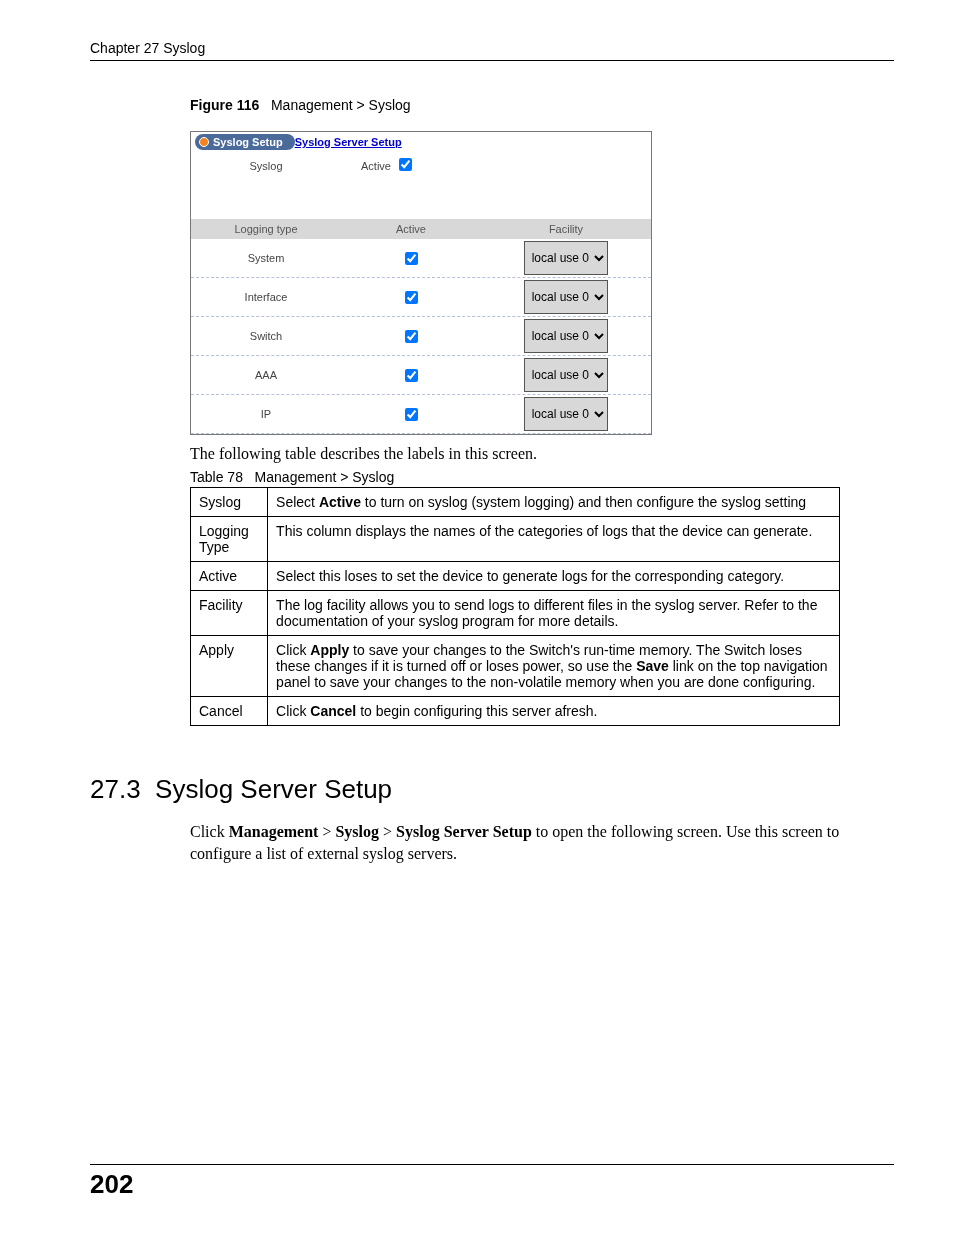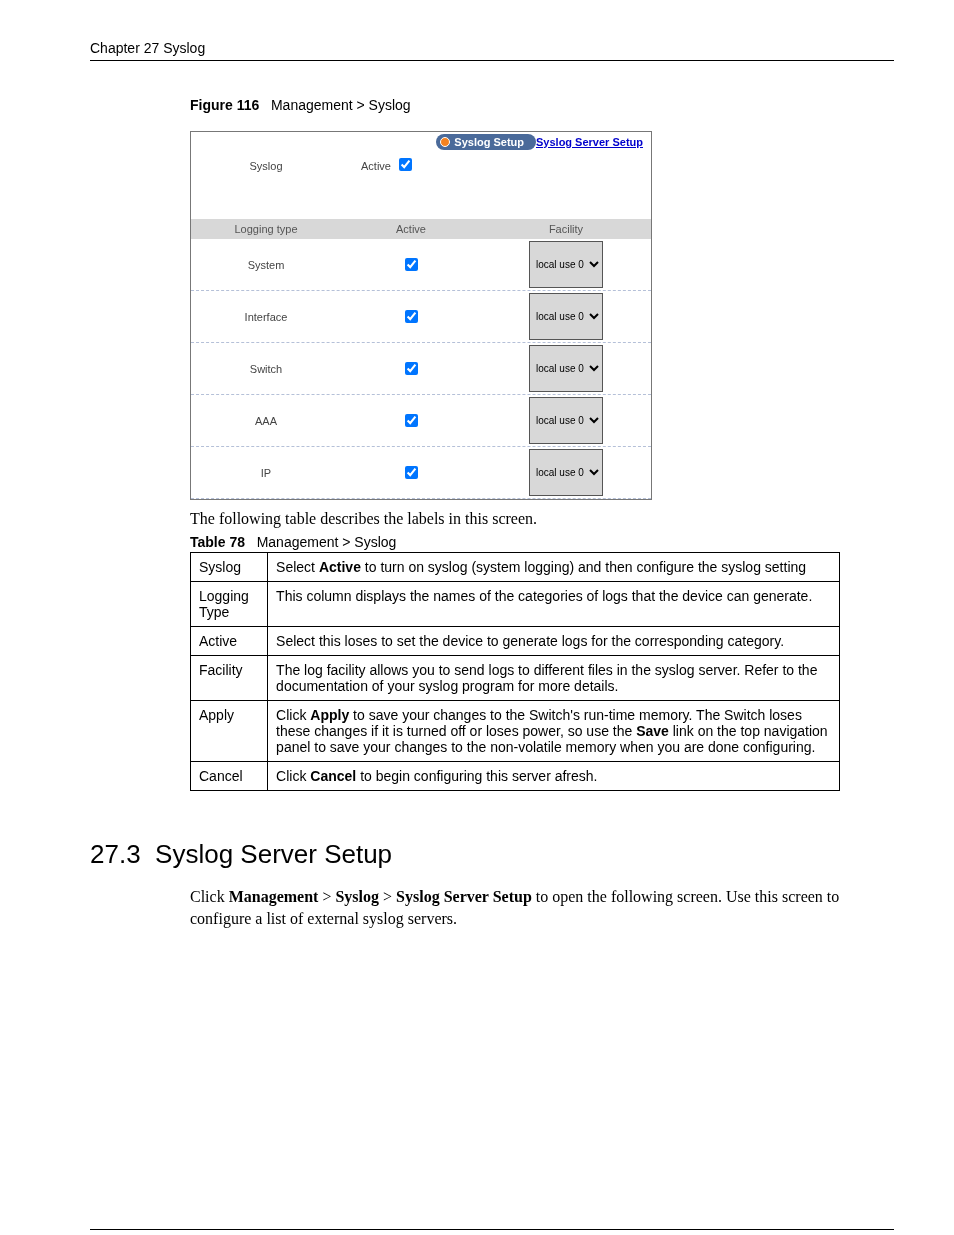--- a/index.html
+++ b/index.html
@@ -30,21 +30,21 @@
   .screenshot {
     margin-left: 100px;
     width: 460px;
     border: 1px solid #777;
     background: #fff;
     font-family: Arial, Helvetica, sans-serif;
   }
   .ss-top {
     display: flex;
     align-items: center;
-    justify-content: flex-end;
+    justify-content: flex-start;
     padding: 2px 8px 2px 4px;
   }
   .ss-tab {
     background: #4a6a9a;
     color: #fff;
     font-size: 11px;
     font-weight: bold;
     padding: 2px 12px 2px 18px;
     border-radius: 10px 10px 10px 10px;
     position: relative;
@@ -89,24 +89,25 @@
     font-size: 11px;
     color: #444;
     align-items: center;
     border-bottom: 1px dashed #b5c0d8;
     padding: 2px 0;
   }
   .ss-trow .col-a { text-align: center; }
   .ss-trow .col-b { text-align: center; }
   .ss-trow .col-c { text-align: center; }
   .ss-trow select {
-    font-size: 10px;
+    font-size: 12px;
     background: #d8d8d8;
     border: 1px solid #555;
-    padding: 16px 2px;
+    padding: 8px 2px;
+    text-align: right;
   }
   .ss-btns {
     text-align: center;
     padding: 36px 0 10px 0;
   }
   .ss-btns button {
     font-size: 11px;
     padding: 1px 8px;
     margin: 0 1px;
     background: #e6e6e6;
@@ -115,21 +116,21 @@
   .body-text {
     margin: 10px 0 6px 100px;
     font-size: 16px;
   }
   .tbl-caption {
     font-family: Arial, Helvetica, sans-serif;
     font-size: 14px;
     margin-left: 100px;
     margin-bottom: 2px;
   }
-  .tbl-caption .bold { font-weight: bold; text-align: right; }
+  .tbl-caption .bold { font-weight: normal; text-align: right; }
   table.desc {
     border-collapse: collapse;
     margin-left: 100px;
     width: 650px;
     font-family: Arial, Helvetica, sans-serif;
     font-size: 14px;
   }
   table.desc th, table.desc td {
     border: 1px solid #000;
     padding: 6px 8px;

